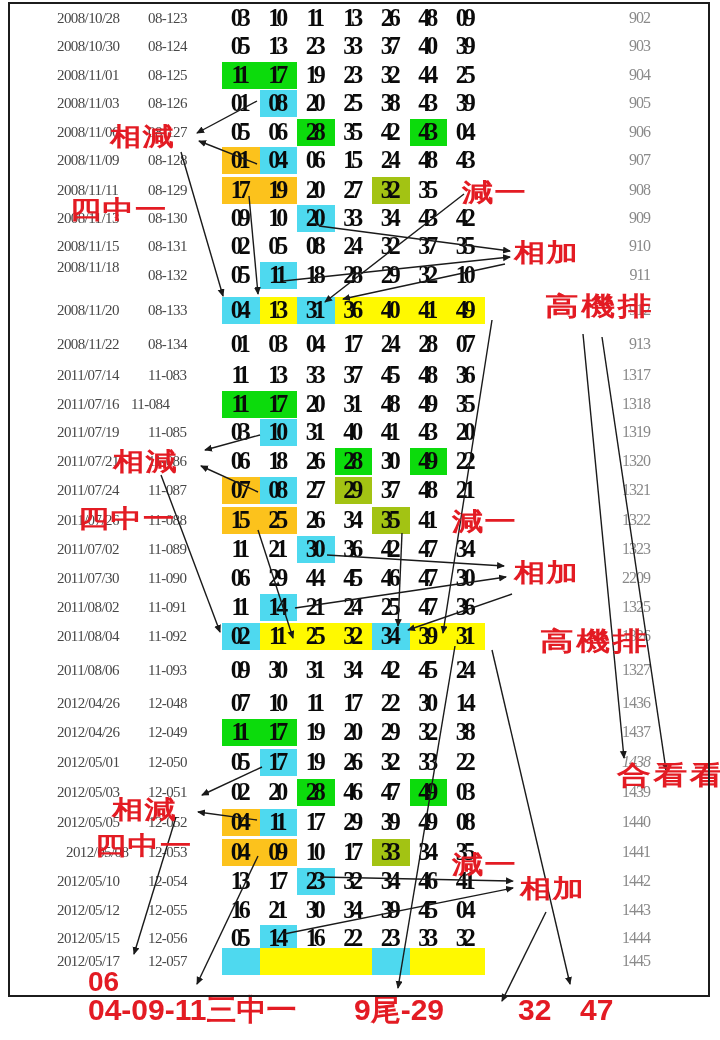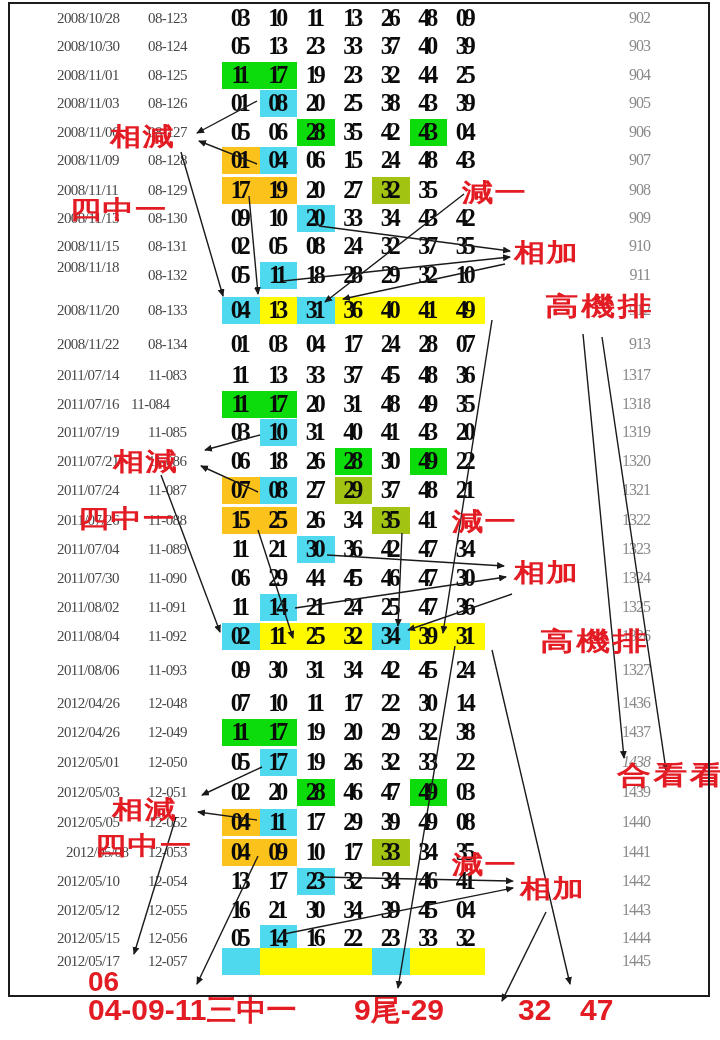--- a/index.html
+++ b/index.html
@@ -447,21 +447,21 @@
         <span class="num">34</span>
       </div>
       <div class="cell" style="left: 372px; top: 506.5px; width: 37.5px; height: 27px; background: rgb(163, 195, 19);">
         <span class="num">35</span>
       </div>
       <div class="cell" style="left: 409.5px; top: 506.5px; width: 37.5px; height: 27px;">
         <span class="num">41</span>
       </div>
       <div class="cell" style="left: 447px; top: 506.5px; width: 37.5px; height: 27px;"></div>
       <div class="seq" style="left: 555px; top: 506px; width: 95px; height: 28px; text-align: right;">1322</div>
-      <div class="date" style="left: 57px; top: 535px; width: 90px; height: 28px;">2011/07/04</div>
+      <div class="date" style="left: 57px; top: 535px; width: 90px; height: 28px;">2011/07/02</div>
       <div class="id" style="left: 148px; top: 535px; width: 56px; height: 28px;">11-089</div>
       <div class="cell" style="left: 222px; top: 535.5px; width: 37.5px; height: 27px;">
         <span class="num">11</span>
       </div>
       <div class="cell" style="left: 259.5px; top: 535.5px; width: 37.5px; height: 27px;">
         <span class="num">21</span>
       </div>
       <div class="cell" style="left: 297px; top: 535.5px; width: 37.5px; height: 27px; background: rgb(78, 217, 239);">
         <span class="num">30</span>
       </div>
@@ -494,21 +494,21 @@
       </div>
       <div class="cell" style="left: 372px; top: 564.5px; width: 37.5px; height: 27px;">
         <span class="num">46</span>
       </div>
       <div class="cell" style="left: 409.5px; top: 564.5px; width: 37.5px; height: 27px;">
         <span class="num">47</span>
       </div>
       <div class="cell" style="left: 447px; top: 564.5px; width: 37.5px; height: 27px;">
         <span class="num">30</span>
       </div>
-      <div class="seq" style="left: 555px; top: 564px; width: 95px; height: 28px; text-align: right;">1324</div>
+      <div class="seq" style="left: 555px; top: 564px; width: 95px; height: 28px; text-align: right;">2209</div>
       <div class="date" style="left: 57px; top: 593px; width: 90px; height: 28px;">2011/08/02</div>
       <div class="id" style="left: 148px; top: 593px; width: 56px; height: 28px;">11-091</div>
       <div class="cell" style="left: 222px; top: 593.5px; width: 37.5px; height: 27px;">
         <span class="num">11</span>
       </div>
       <div class="cell" style="left: 259.5px; top: 593.5px; width: 37.5px; height: 27px; background: rgb(78, 217, 239);">
         <span class="num">14</span>
       </div>
       <div class="cell" style="left: 297px; top: 593.5px; width: 37.5px; height: 27px;">
         <span class="num">21</span>

